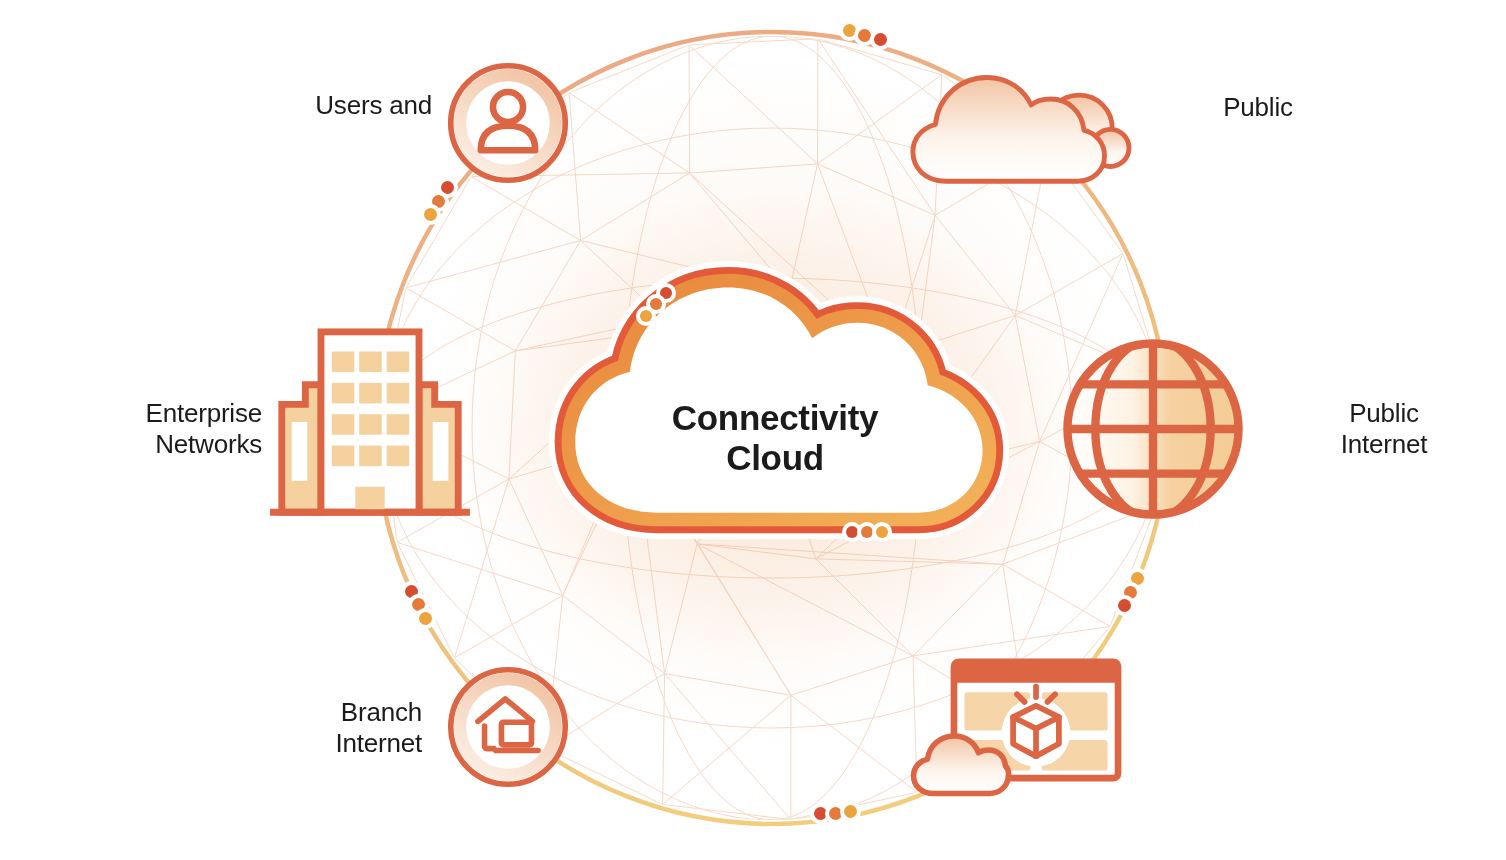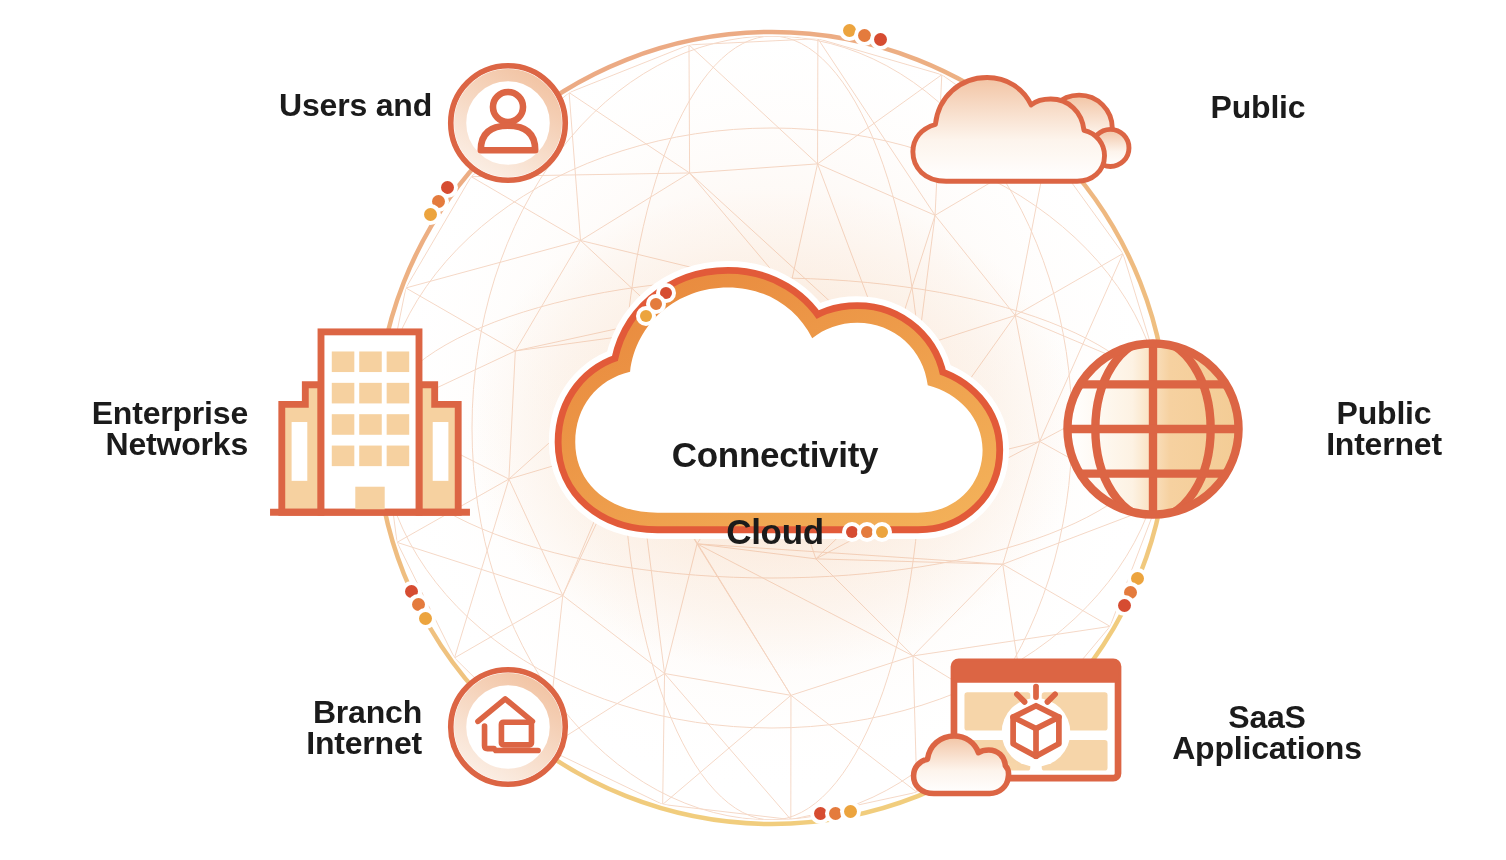--- a/index.html
+++ b/index.html
@@ -8,31 +8,31 @@
     font-family:"Liberation Sans","DejaVu Sans",sans-serif;
   }
   .abs{position:absolute;}
   
   #glow{
     left:380px;top:120px;width:790px;height:620px;border-radius:50%;
     background:radial-gradient(closest-side, rgba(246,199,158,.55), rgba(250,228,208,.35) 55%, rgba(255,255,255,0) 78%);
   }
   
   .node-label{
-    color:var(--text,#1b1b1b);font-weight:700;font-size:32px;line-height:31px;letter-spacing:-.2px;
+    color:var(--text,#1b1b1b);font-weight:400;font-size:26px;line-height:31px;letter-spacing:-.2px;
   }
   .node-label span{display:block;}
   .align-r{text-align:right;}
   .align-l{text-align:center;}
   
   #cloud-label{
     left:540px;top:398px;width:470px;text-align:center;
     color:var(--text,#1b1b1b);font-weight:700;font-size:35px;line-height:40px;letter-spacing:-.3px;
   }
-  #cloud-label span{display:block;margin-top:37px;}
+  #cloud-label span{display:block;}
   
   .dot{position:absolute;width:13px;height:13px;border-radius:50%;}
   .dot.sm{width:12px;height:12px;}
   .dot.halo{box-shadow:0 0 0 4px #fff;}
   .c-red{background:var(--dot-red,#d64c31);}
   .c-orange{background:var(--dot-orange,#e47b3d);}
   .c-yellow{background:var(--dot-yellow,#eca43e);}
   svg{display:block;overflow:visible;}
 </style>
 </head>
@@ -234,21 +234,21 @@
     <g>
       <circle cx="178" cy="72" r="34" fill="url(#cloudFillGrad)" style="stroke:var(--stroke,#dc6544)" stroke-width="5"></circle>
       <circle cx="210" cy="92" r="19" fill="url(#cloudFillGrad)" style="stroke:var(--stroke,#dc6544)" stroke-width="5"></circle>
     </g>
     <path d="M42,126 C20,126 8,112 8,96 C8,82 17,72 31,68 C34,40 56,20 84,20 C104,20 121,31 129,48 C134,44 141,42 149,42 C167,42 181,55 183,74 C196,77 204,88 204,100 C204,116 191,126 176,126 Z" fill="url(#cloudFillGrad)" style="stroke:var(--stroke,#dc6544)" stroke-width="5" stroke-linejoin="round"></path>
   </svg>
   <div class="abs node-label align-l" style="left:1148px;top:92px;width:220px">
     <span>Public</span>
   </div>
 
-  <div class="abs node-label align-r" style="left:86px;top:398px;width:162px">
+  <div class="abs node-label align-r" style="left:100px;top:398px;width:162px">
     <span>Enterprise</span>
     <span>Networks</span>
   </div>
   <svg class="abs" style="left:266px;top:326px" width="208" height="196" viewBox="0 0 212 200">
     <g style="stroke:var(--stroke,#dc6544)" stroke-width="7" stroke-linejoin="miter">
       <path d="M16,190 V80 H40 V60 H56 V190 Z" style="fill:var(--fill-peach,#f6d1a0)"></path>
       <path d="M196,190 V80 H172 V60 H156 V190 Z" style="fill:var(--fill-peach,#f6d1a0)"></path>
       <rect x="26" y="98" width="16" height="60" fill="#fff" stroke="none"></rect>
       <rect x="170" y="98" width="16" height="60" fill="#fff" stroke="none"></rect>
       <rect x="56" y="6" width="100" height="184" fill="#ffffff"></rect>
@@ -328,24 +328,20 @@
       <path d="M66,62 V90 L90,103 L114,90 V62"></path>
       <line x1="90" y1="74" x2="90" y2="103"></line>
       <line x1="70" y1="38" x2="78" y2="46"></line>
       <line x1="90" y1="30" x2="90" y2="41"></line>
       <line x1="110" y1="38" x2="102" y2="46"></line>
     </g>
   </svg>
   <svg class="abs" style="left:908px;top:724px" width="102" height="76" viewBox="0 0 110 80">
     <path d="M28,74 C14,74 6,65 6,55 C6,46 12,39 21,37 C23,22 35,12 50,12 C62,12 72,19 76,30 C79,28 83,27 87,27 C97,27 104,34 105,44 C108,47 109,52 108,57 C107,66 99,74 88,74 Z" fill="url(#cloudFillGrad)" style="stroke:var(--stroke,#dc6544)" stroke-width="6" stroke-linejoin="round"></path>
   </svg>
-  <div class="abs node-label align-l" style="left:1137px;top:702px;width:260px">
-    <span>SaaS</span>
-    <span>Applications</span>
-  </div>
 
   <div>
     <span class="dot halo c-yellow" style="left:843px;top:24px"></span>
     <span class="dot halo c-orange" style="left:858px;top:29px"></span>
     <span class="dot halo c-red" style="left:874px;top:33px"></span>
   </div>
   <div>
     <span class="dot halo c-red" style="left:441px;top:181px"></span>
     <span class="dot halo c-orange" style="left:432px;top:195px"></span>
     <span class="dot halo c-yellow" style="left:424px;top:208px"></span>

